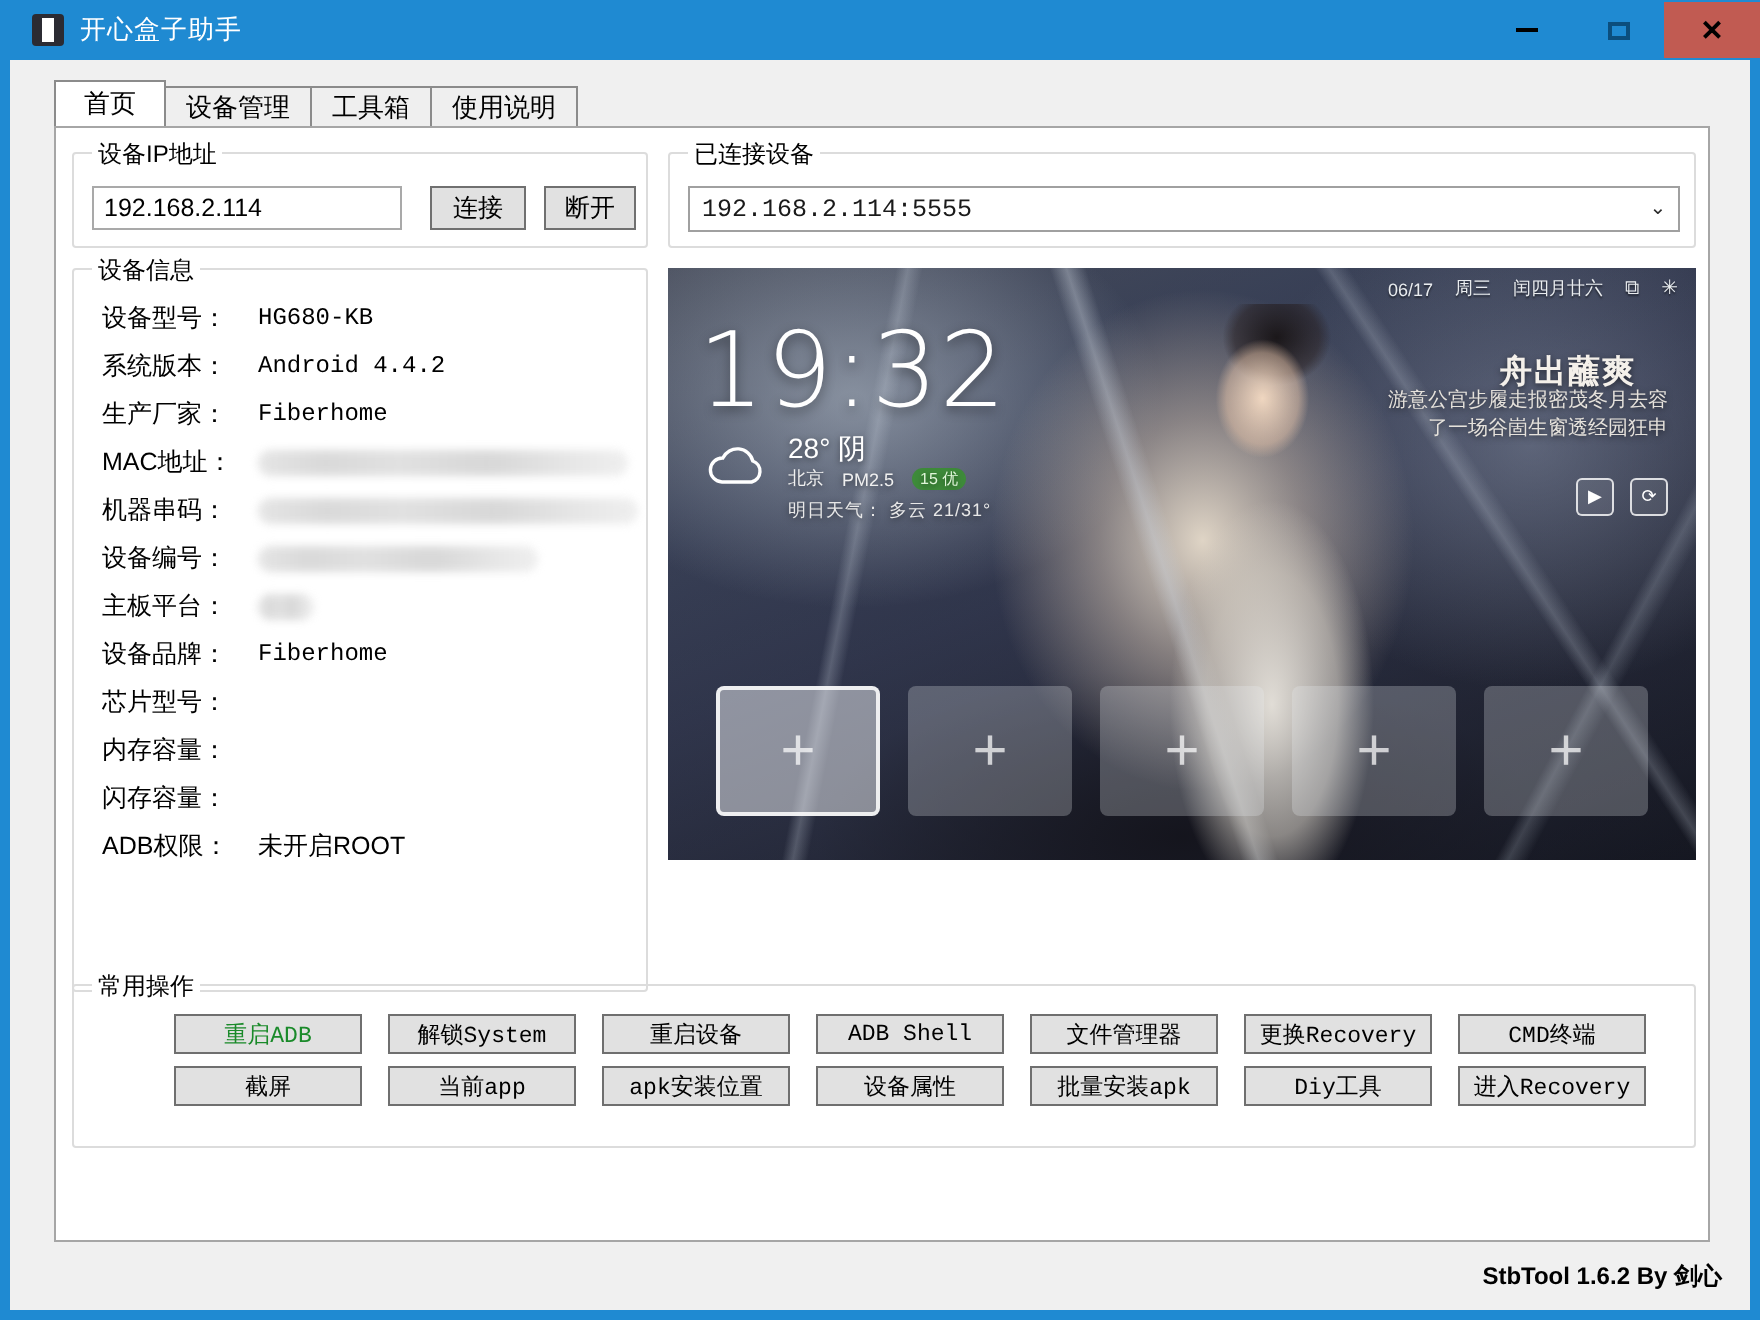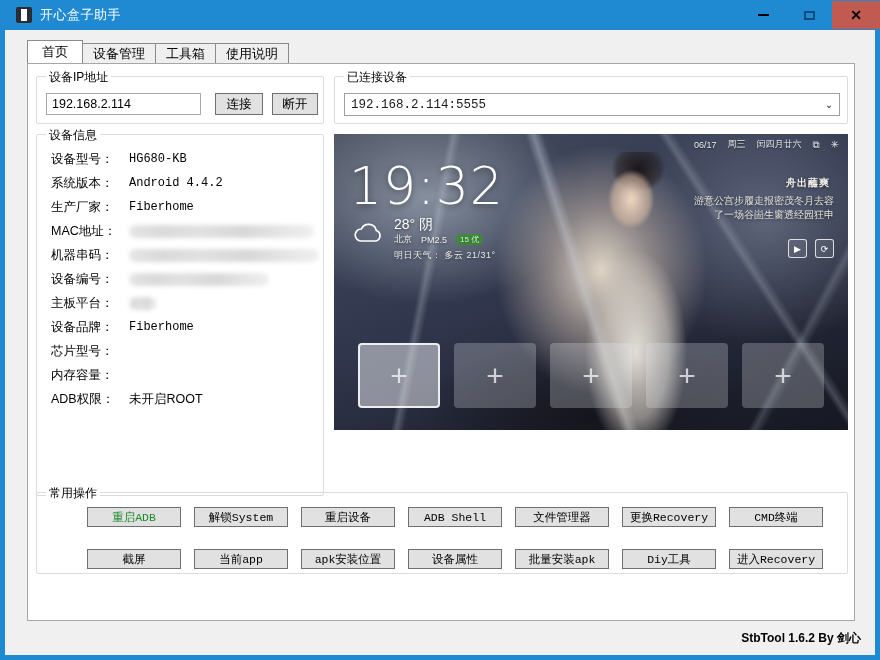--- a/index.html
+++ b/index.html
@@ -294,22 +294,22 @@
     line-height: 11px;
   }
   #preview .wx3 {
     position: absolute; left: 60px; top: 115px;
     color: #e8e8e8; font-size: 9px;
     text-shadow: 0 1px 3px rgba(0,0,0,.5);
     white-space: nowrap;
     letter-spacing: .5px;
   }
   #preview .poem-title {
-    position: absolute; right: 18px; top: 42px;
-    color: #f4f0ea; font-size: 10px; font-weight: bold;
+    position: absolute; right: 30px; top: 42px;
+    color: #f4f0ea; font-size: 16px; font-weight: bold;
     text-shadow: 0 1px 3px rgba(0,0,0,.55);
     white-space: nowrap;
     letter-spacing: 1px;
   }
   #preview .poem-body {
     position: absolute; right: 14px; top: 60px;
     width: 168px;
     text-align: right;
     color: #e6e2dc; font-size: 10px;
     line-height: 14px;
@@ -350,21 +350,21 @@
   }
   
   #ops-grid {
     position: absolute; left: 0; top: 14px;
     width: 100%;
   }
   .ops-row {
     display: flex;
     gap: 0;
     padding-left: 50px;
-    margin-bottom: 22px;
+    margin-bottom: 6px;
   }
   .opbtn {
     width: 94px; height: 20px;
     margin-right: 13px;
     box-sizing: border-box;
     background: #e1e1e1;
     border: 1px solid #6f6f6f;
     font-size: 11.5px;
     color: #000;
     display: flex; align-items: center; justify-content: center;
@@ -464,20 +464,24 @@
           <div class="info-row">
             <div class="info-label">设备品牌：</div>
             <div class="info-value">Fiberhome</div>
           </div>
           <div class="info-row">
             <div class="info-label">芯片型号：</div>
             <div class="info-value"></div>
           </div>
           <div class="info-row">
             <div class="info-label">内存容量：</div>
+            <div class="info-value"></div>
+          </div>
+          <div class="info-row">
+            <div class="info-label">闪存容量：</div>
             <div class="info-value"></div>
           </div>
           <div class="info-row">
             <div class="info-label">ADB权限：</div>
             <div class="info-value cjk">未开启ROOT</div>
           </div>
         </div>
     </div>
 
     <div id="preview">

